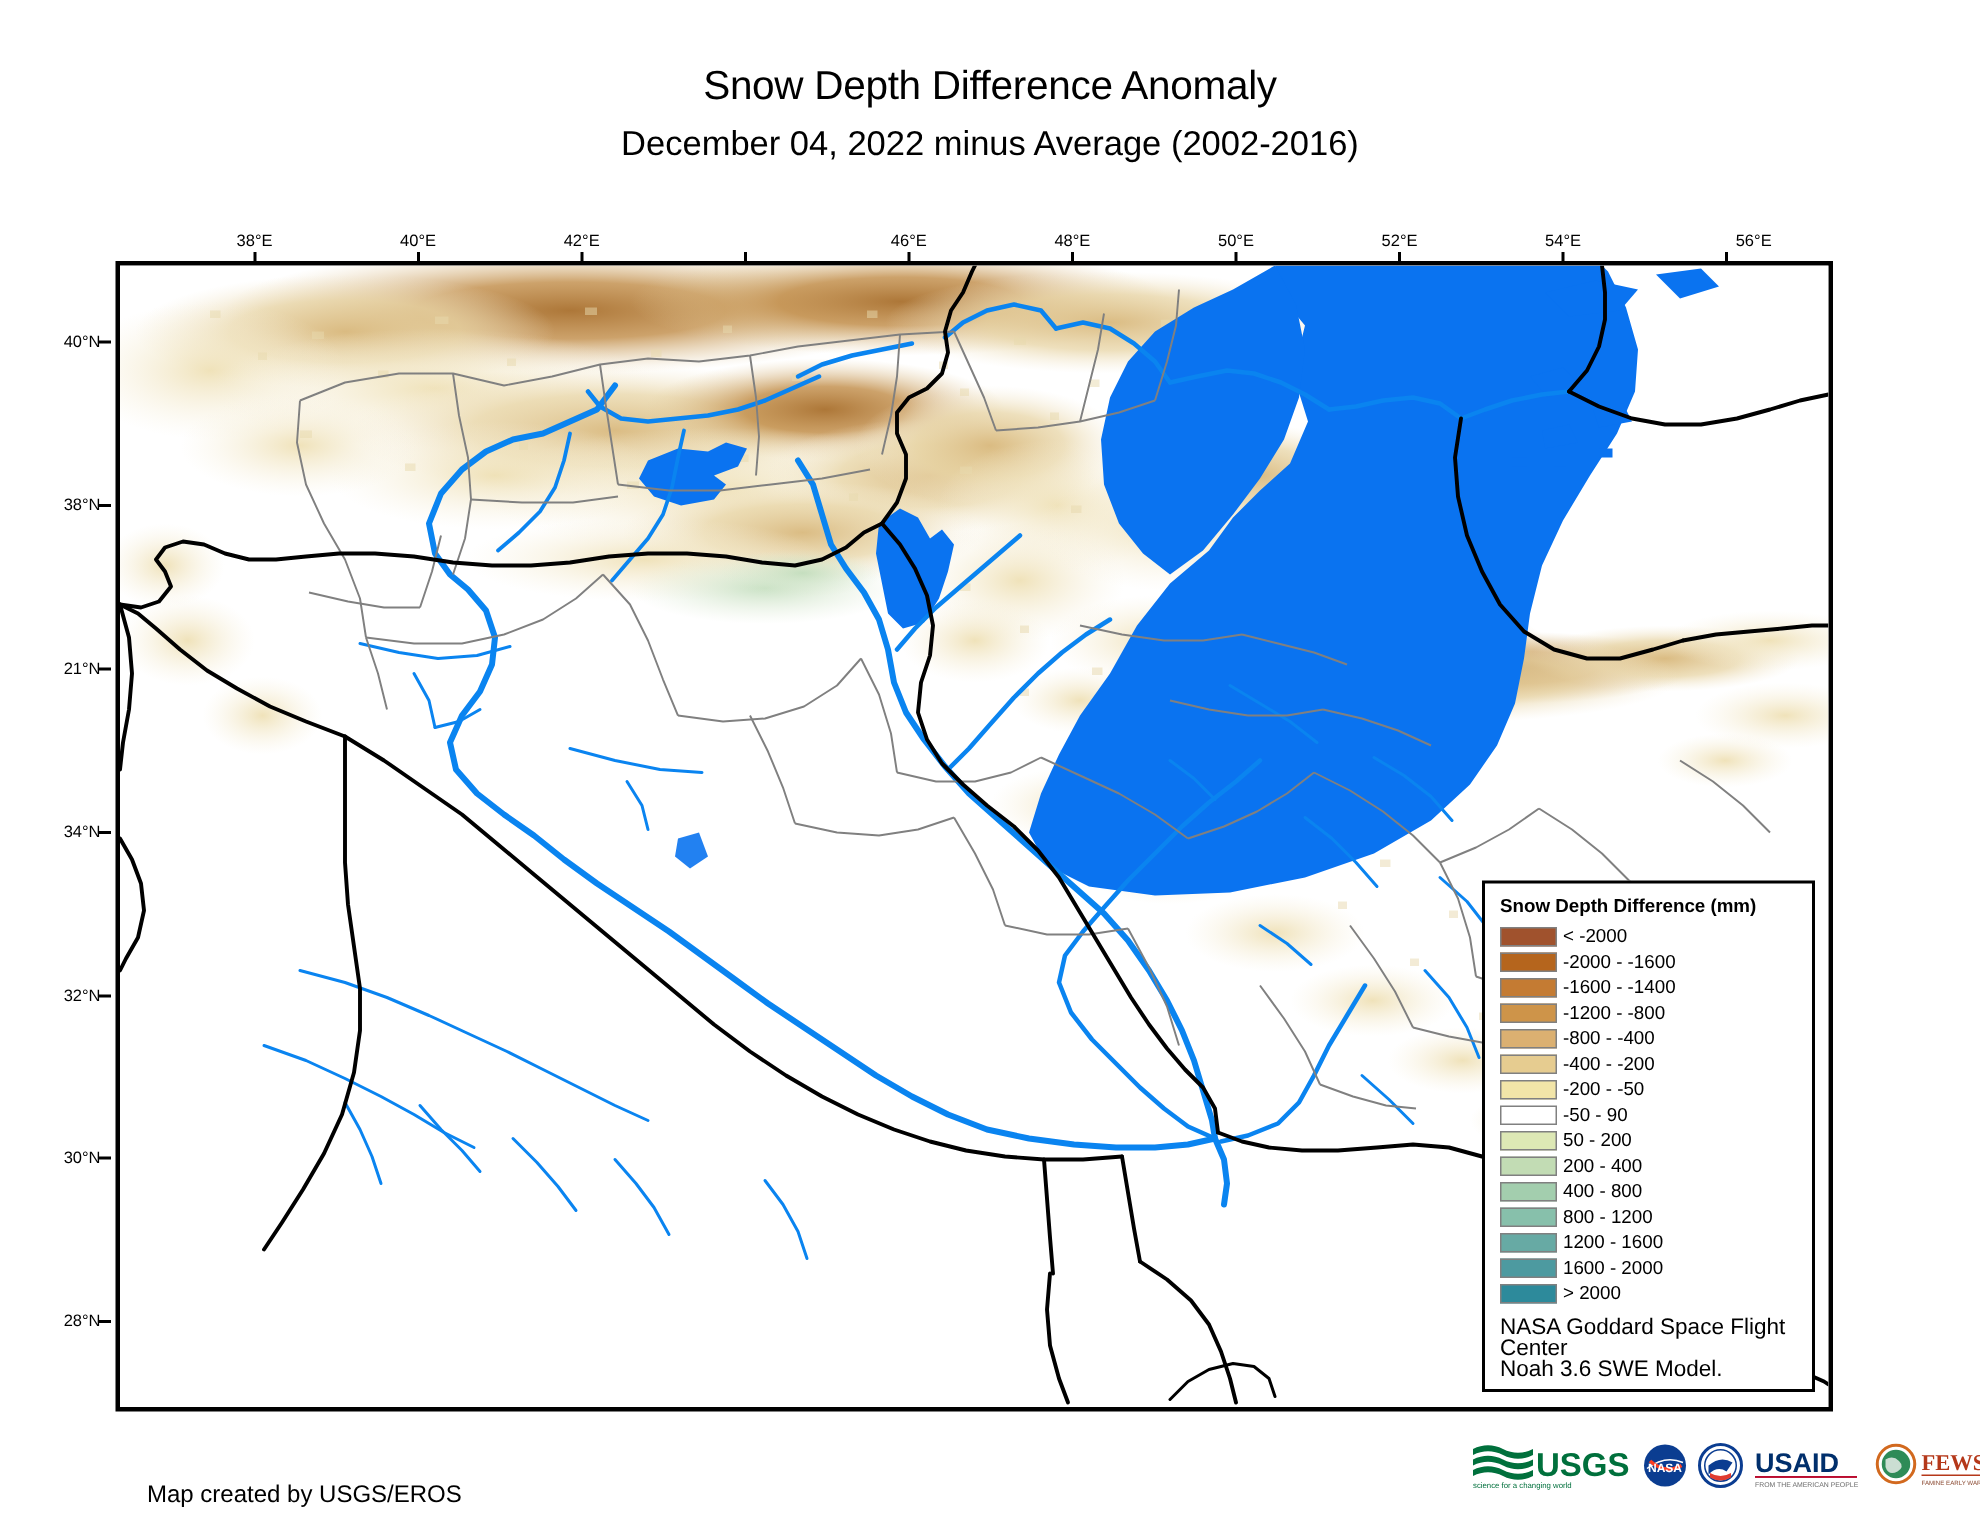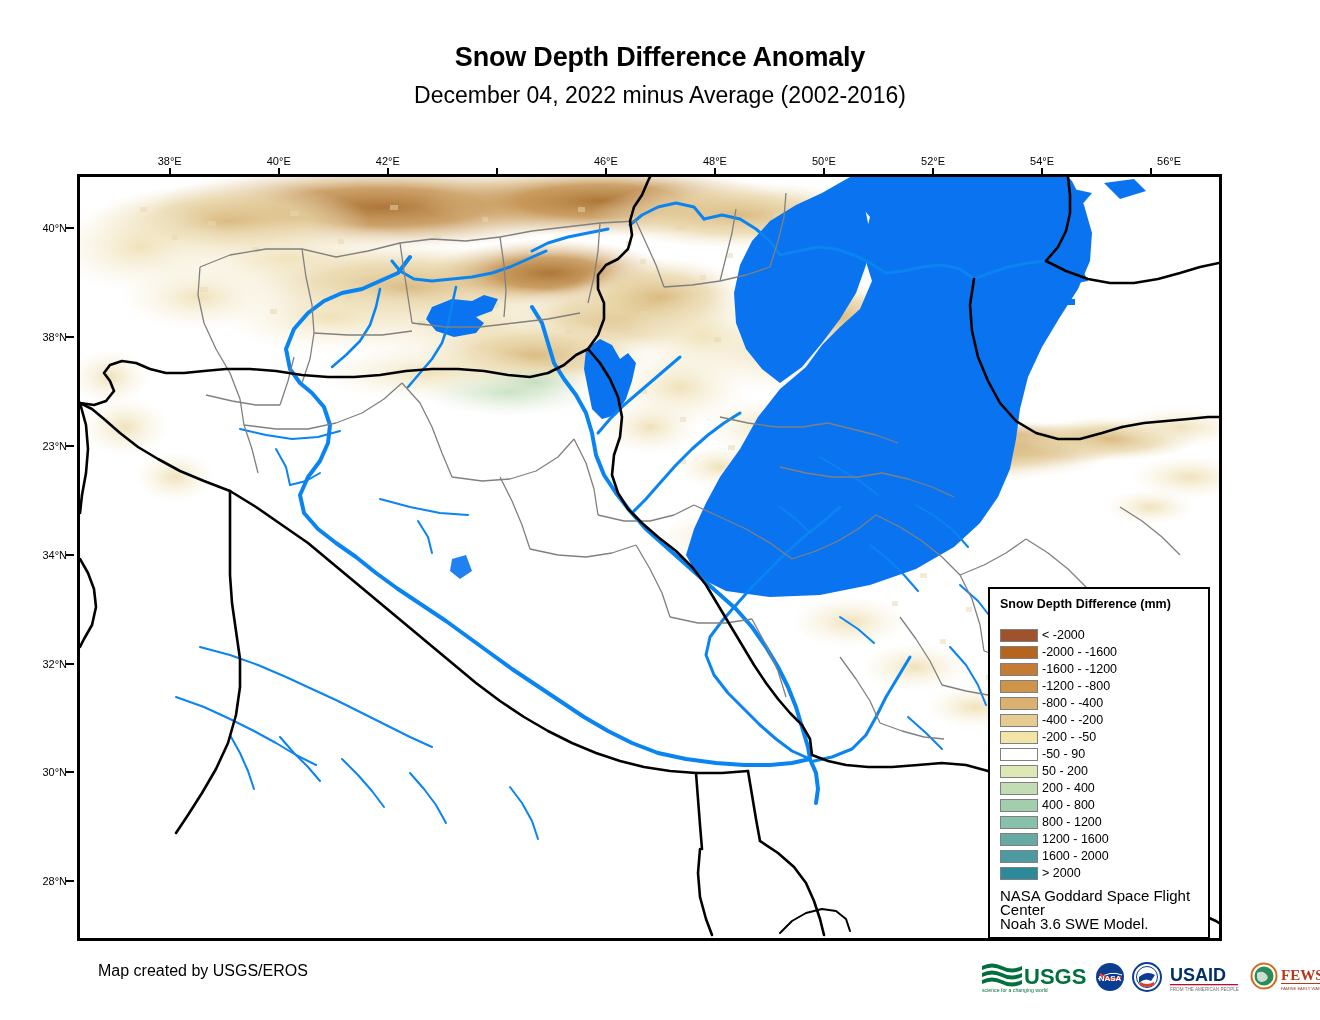--- a/index.html
+++ b/index.html
@@ -17,21 +17,21 @@
   }
 
   
   #title-block {
     position: absolute;
     top: 40px; left: 0; width: 1320px;
     text-align: center;
   }
   #map-title {
     font-size: 27px;
-    font-weight: bold;
+    font-weight: normal;
     letter-spacing: -0.2px;
     line-height: 34px;
   }
   #map-subtitle {
     font-size: 23px;
     font-weight: normal;
     line-height: 30px;
     margin-top: 6px;
   }
 
@@ -89,21 +89,21 @@
     left: 988px; top: 587px;
     width: 222px;
     background: #ffffff;
     border: 2px solid #000;
     box-sizing: border-box;
     padding: 8px 8px 6px 10px;
   }
   #legend-title {
     font-size: 12.5px;
     font-weight: bold;
-    margin-bottom: 16px;
+    margin-bottom: 5px;
     white-space: nowrap;
   }
   .legend-row {
     display: flex;
     align-items: center;
     height: 17px;
   }
   .legend-swatch {
     width: 38px; height: 13px;
     border: 1.5px solid #808080;
@@ -119,21 +119,21 @@
   #legend-source {
     margin-top: 7px;
     font-size: 15px;
     line-height: 14px;
     white-space: pre-line;
   }
 
   
   #credit {
     position: absolute;
-    left: 98px; top: 962px;
+    left: 98px; top: 988px;
     font-size: 16px;
     white-space: nowrap;
   }
   #logo-bar {
     position: absolute;
     left: 980px; top: 958px;
     height: 38px;
     display: flex;
     align-items: center;
     gap: 7px;
@@ -166,21 +166,21 @@
     <div class="lon-label" style="left: 933.024px;">52°E</div>
     <div class="lon-tick" style="left: 933.024px;"></div>
     <div class="lon-label" style="left: 1042.07px;">54°E</div>
     <div class="lon-tick" style="left: 1042.07px;"></div>
     <div class="lon-label" style="left: 1151.12px; padding-left: 36px;">56°E</div>
     <div class="lon-tick" style="left: 1151.12px;"></div>
     <div class="lat-label" style="top: 228.397px;">40°N</div>
     <div class="lat-tick" style="top: 228.397px;"></div>
     <div class="lat-label" style="top: 337.191px;">38°N</div>
     <div class="lat-tick" style="top: 337.191px;"></div>
-    <div class="lat-label" style="top: 445.986px;">23°N</div>
+    <div class="lat-label" style="top: 445.986px;">21°N</div>
     <div class="lat-tick" style="top: 445.986px;"></div>
     <div class="lat-label" style="top: 554.78px;">34°N</div>
     <div class="lat-tick" style="top: 554.78px;"></div>
     <div class="lat-label" style="top: 663.574px;">32°N</div>
     <div class="lat-tick" style="top: 663.574px;"></div>
     <div class="lat-label" style="top: 772.369px;">30°N</div>
     <div class="lat-tick" style="top: 772.369px;"></div>
     <div class="lat-label" style="top: 881.163px;">28°N</div>
     <div class="lat-tick" style="top: 881.163px;"></div>
   </div>
@@ -574,21 +574,21 @@
       <div class="legend-row">
         <div class="legend-swatch" style="background: rgb(160, 82, 45);"></div>
         <div class="legend-label">&lt; -2000</div>
       </div>
       <div class="legend-row">
         <div class="legend-swatch" style="background: rgb(181, 101, 29);"></div>
         <div class="legend-label">-2000 - -1600</div>
       </div>
       <div class="legend-row">
         <div class="legend-swatch" style="background: rgb(196, 123, 51);"></div>
-        <div class="legend-label">-1600 - -1200</div>
+        <div class="legend-label">-1600 - -1400</div>
       </div>
       <div class="legend-row">
         <div class="legend-swatch" style="background: rgb(206, 148, 73);"></div>
         <div class="legend-label">-1200 - -800</div>
       </div>
       <div class="legend-row">
         <div class="legend-swatch" style="background: rgb(219, 176, 113);"></div>
         <div class="legend-label">-800 - -400</div>
       </div>
       <div class="legend-row">

